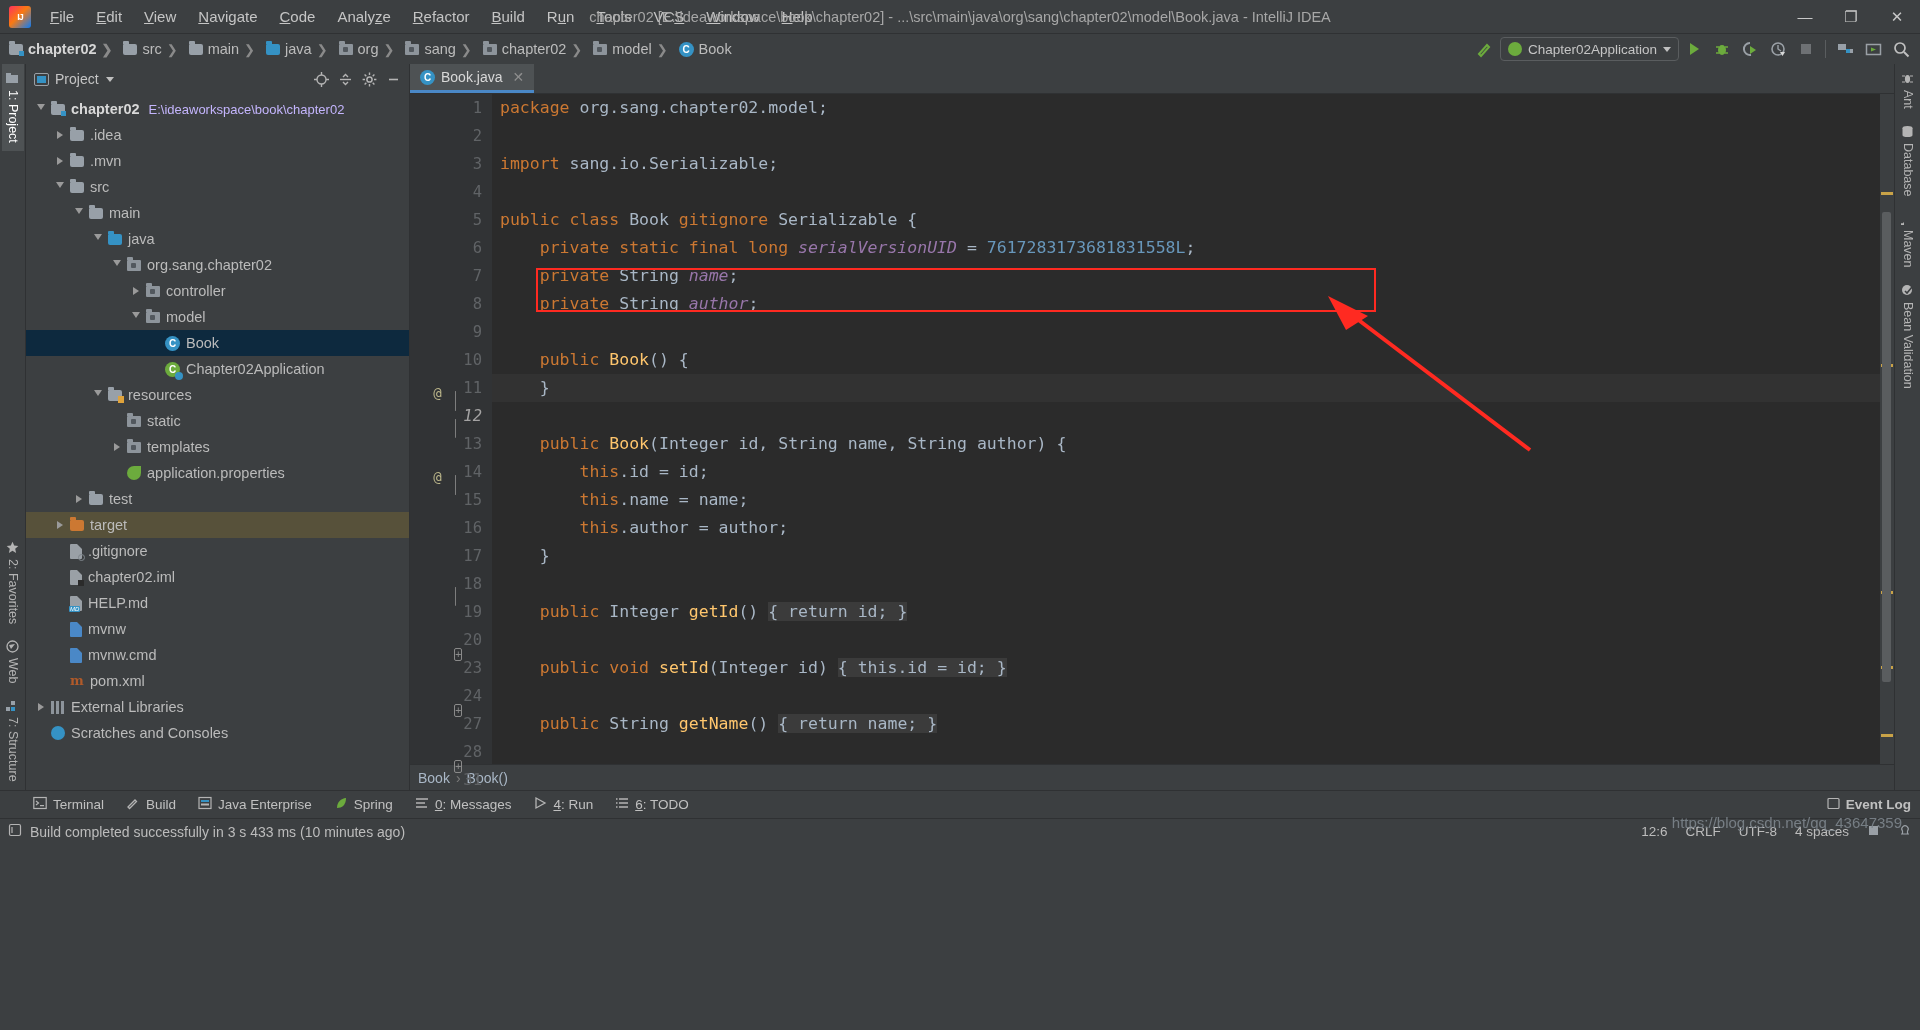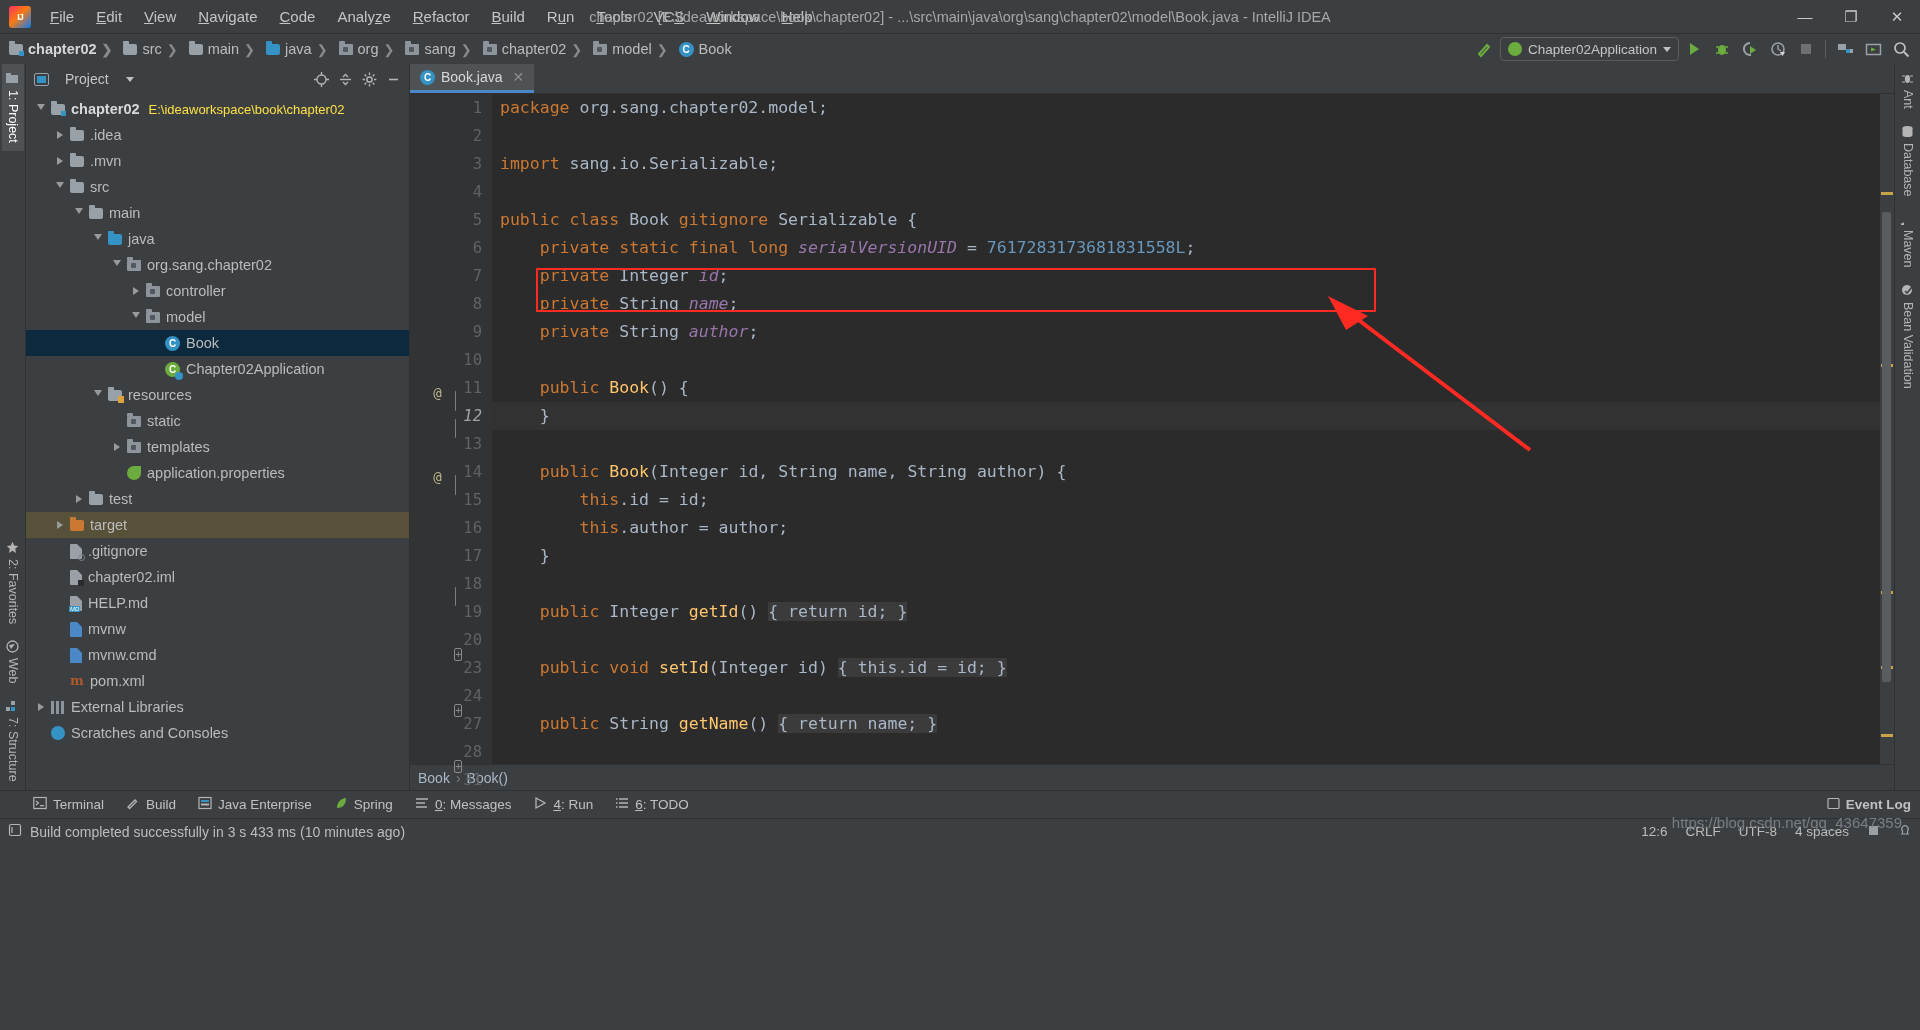--- a/index.html
+++ b/index.html
@@ -83,37 +83,37 @@
     display:flex; align-items:center; gap:5px; white-space:nowrap;
   }
   .vbar.right .vitem{ writing-mode:vertical-rl; }
   .vitem.active{ background:#4e5254; color:#ffffff; }
   .vicon{ width:13px; height:13px; flex:0 0 13px; }
   .vbar-bottom{ margin-top:auto; display:flex; flex-direction:column; align-items:center; }
 
   
   .project{ width:384px; background:#3c3f41; display:flex; flex-direction:column; flex:0 0 384px;
             border-right:1px solid #2f3133; min-height:0; }
-  .proj-head{ height:30px; display:flex; align-items:center; padding:0 6px 0 8px; flex:0 0 30px;gap:10px; }
+  .proj-head{ height:30px; display:flex; align-items:center; padding:0 6px 0 8px; flex:0 0 30px; }
   .proj-head .lbl{ font-size:14px; color:#c5c5c5; margin-left:6px; }
   .proj-ic{ width:15px;height:13px;border:1.6px solid #9aa0a6; border-radius:2px; position:relative;}
   .proj-ic::after{ content:""; position:absolute; inset:2px; background:#3592c4; }
   .proj-head .tools{ margin-left:auto; display:flex; align-items:center; gap:4px; }
   .thead-ic{ width:20px;height:20px; display:flex;align-items:center;justify-content:center; border-radius:3px;}
 
   .tree{ flex:1 1 auto; overflow:hidden; background:#3c3f41; padding-top:2px; }
   .trow{ height:26px; display:flex; align-items:center; font-size:14.5px; color:#bbbbbb; white-space:nowrap; }
   .trow.selected{ background:#0d293e; }
   .trow.highlight{ background:#57513a; }
   .arrow{ width:14px; flex:0 0 14px; display:flex; align-items:center; justify-content:center; }
   .arrow i{ display:block; width:0;height:0; border-top:4.5px solid transparent; border-bottom:4.5px solid transparent; border-left:6px solid #9a9a9a; }
   .arrow.open i{ border-left:4.5px solid transparent; border-right:4.5px solid transparent; border-top:6px solid #9a9a9a; }
   .tname{ margin-left:1px; }
   .tname.bold{ font-weight:bold; color:#d8d8d8; }
-  .tpath{ color:#fde047; font-size:13px; margin-left:9px; }
+  .tpath{ color:#c4b5fd; font-size:13px; margin-left:9px; }
   .ic-file{ width:12px;height:15px;background:#9aa0a6; border-radius:1px; position:relative; }
   .ic-file::after{ content:""; position:absolute; right:0; top:0; border-left:5px solid transparent; border-top:5px solid #3c3f41; }
   .badge-md{ position:absolute; left:-1px; bottom:-1px; font-size:6px; background:#3592c4; color:#fff; padding:0 1px; border-radius:1px;}
   .ic-leaf{ width:14px;height:14px; border-radius:50% 0 50% 50%; background:#6cab3d; }
   .ic-lib{ width:14px;height:13px; background:
       linear-gradient(#8d949b,#8d949b) 0 0/3px 13px no-repeat,
       linear-gradient(#8d949b,#8d949b) 5px 0/3px 13px no-repeat,
       linear-gradient(#8d949b,#8d949b) 10px 0/3px 13px no-repeat; }
   .ic-scratch{ width:14px;height:14px;border-radius:50%; background:#3592c4; position:relative;}
 
@@ -661,29 +661,29 @@
             <div class="gline" style="position: relative;"><span style="position:relative"><span style="position:absolute;left:-9px;top:8px"><span class="fold">+</span></span>28</span></div>
             <div class="gline" style="position: relative;"><span style="position:relative">31</span></div>
           </div>
         <div class="code" id="code">
             <div class="cline"><span class="kw">package </span><span class="op">org.sang.chapter02.model;</span></div>
             <div class="cline"></div>
             <div class="cline"><span class="kw">import </span><span class="op">sang.io.Serializable;</span></div>
             <div class="cline"></div>
             <div class="cline"><span class="kw">public class </span><span class="cls">Book </span><span class="kw">gitignore </span><span class="cls">Serializable {</span></div>
             <div class="cline"><span class="kw">    private static final long </span><span class="fld">serialVersionUID</span><span class="op"> = </span><span class="num">7617283173681831558L</span><span class="op">;</span></div>
-            <div class="cline"><span class="kw">    private </span><span class="cls">Integer </span><span class="fld">id</span><span class="op">;</span></div>
             <div class="cline"><span class="kw">    private </span><span class="cls">String </span><span class="fld">name</span><span class="op">;</span></div>
             <div class="cline"><span class="kw">    private </span><span class="cls">String </span><span class="fld">author</span><span class="op">;</span></div>
             <div class="cline"></div>
             <div class="cline"><span class="kw">    public </span><span class="mth">Book</span><span class="op">() {</span></div>
             <div class="cline cur"><span class="op">    }</span></div>
             <div class="cline"></div>
             <div class="cline"><span class="kw">    public </span><span class="mth">Book</span><span class="op">(</span><span class="cls">Integer </span><span class="op">id</span><span class="op">, </span><span class="cls">String </span><span class="op">name</span><span class="op">, </span><span class="cls">String </span><span class="op">author</span><span class="op">) {</span></div>
             <div class="cline"><span class="kw">        this</span><span class="op">.id = id;</span></div>
+            <div class="cline"><span class="kw">        this</span><span class="op">.name = name;</span></div>
             <div class="cline"><span class="kw">        this</span><span class="op">.author = author;</span></div>
             <div class="cline"><span class="op">    }</span></div>
             <div class="cline"></div>
             <div class="cline"><span class="kw">    public </span><span class="cls">Integer </span><span class="mth">getId</span><span class="op">() </span><span class="inline-fold">{ return id; }</span></div>
             <div class="cline"></div>
             <div class="cline"><span class="kw">    public </span><span class="kw">void </span><span class="mth">setId</span><span class="op">(</span><span class="cls">Integer </span><span class="op">id</span><span class="op">) </span><span class="inline-fold">{ this.id = id; }</span></div>
             <div class="cline"></div>
             <div class="cline"><span class="kw">    public </span><span class="cls">String </span><span class="mth">getName</span><span class="op">() </span><span class="inline-fold">{ return name; }</span></div>
             <div class="cline"></div>
           </div>

